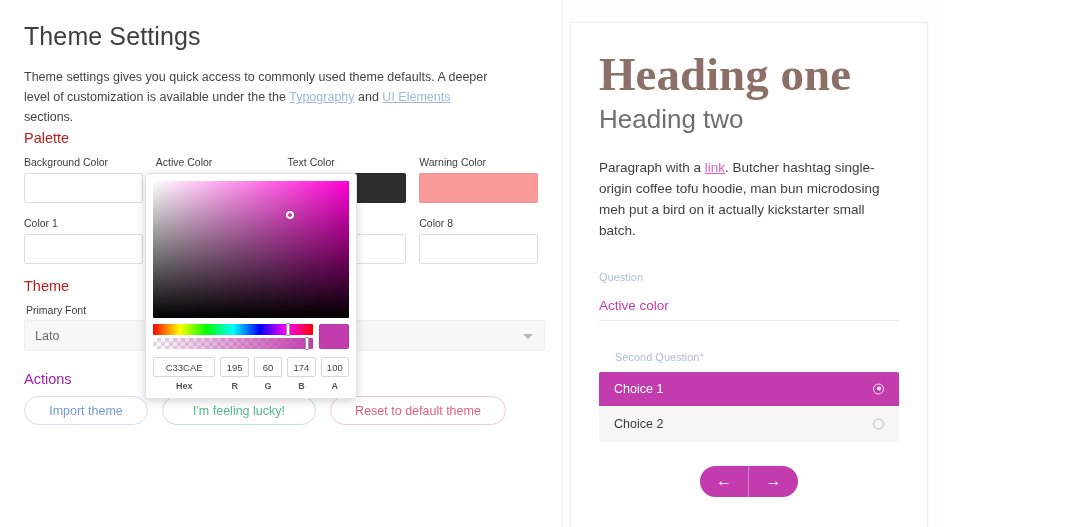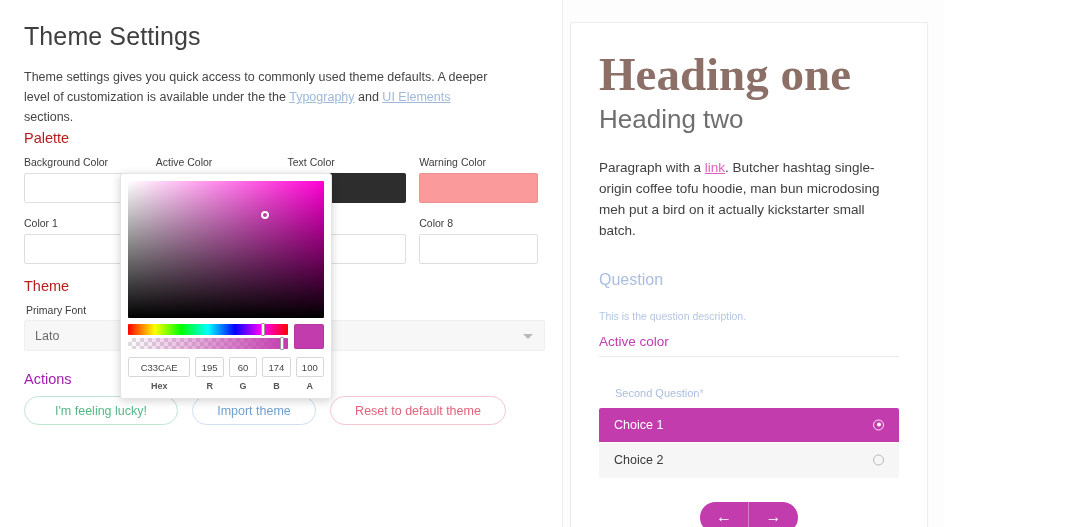--- a/index.html
+++ b/index.html
@@ -69,21 +69,21 @@
     display:flex; align-items:center; justify-content:center;
     font-size:12.5px; padding:0 18px; cursor:pointer;
     border:1px solid #cfe0f0; color:#6f9fd0;
   }
   .btn.lucky { border-color:#bfe6cf; color:#55b886; width:154px; }
   .btn.import { width:124px; }
   .btn.reset  { border-color:#f4c6cd; color:#e0627a; width:176px; }
 
   
   .picker {
-    position:absolute; left:120px; top:173px;
+    position:absolute; left:145px; top:173px;
     width:212px; background:#fff;
     border:1px solid #e4e4e4; border-radius:3px;
     box-shadow:0 2px 10px rgba(0,0,0,.18);
     padding:7px; z-index:40;
   }
   .sat {
     height:137px; position:relative; border-radius:1px;
     background:
       linear-gradient(to top, #000, rgba(0,0,0,0)),
       linear-gradient(to right, #fff, #ff00d4);
@@ -145,21 +145,21 @@
   .h2 {
     font-size:26px; font-weight:400; color:#6f6f6f;
     margin:0 0 22px 0;
   }
   .para {
     font-size:13.5px; line-height:21px; color:#3f3f3f;
     margin:0 0 30px 0; max-width:452px;
   }
   .para a { color:#e05fc0; text-decoration:underline; }
 
-  .q-label { font-size:16px; color:#a9bde0; margin:0 0 21px 0; }
+  .q-label { font-size:11px; color:#a9bde0; margin:0 0 15px 0; }
   .q-desc  { font-size:10.5px; color:#b5c6e4; margin:0 0 12px 0; }
   .q-input {
     font-size:13.5px; color:#c23cae; padding-bottom:7px;
     border-bottom:1px solid #ececec; margin-bottom:30px;
   }
   .q-label2 { font-size:11px; color:#a9bde0; margin:0 0 9px 16px; }
   .q-label2 .req { color:#c0cde6; }
 
   .choices { border-radius:2px; overflow:hidden; }
   .choice {
@@ -244,22 +244,22 @@
       <div class="section-head">Theme</div>
       <div class="font-label">Primary Font</div>
       <div class="select">
         <span>Lato</span>
         <span class="chev"></span>
       </div>
     </div>
 
     <div class="actions-head">Actions</div>
     <div class="btn-row">
+      <div class="btn import">Import theme</div>
       <div class="btn lucky">I'm feeling lucky!</div>
-      <div class="btn import">Import theme</div>
       <div class="btn reset">Reset to default theme</div>
     </div>
 
     <div class="picker">
       <div class="sat">
         <span class="knob"></span>
       </div>
       <div class="sliders">
         <div class="bars">
           <div class="hue">
@@ -290,21 +290,20 @@
 
   <div class="right">
     <div class="card">
       <div class="h1">Heading one</div>
       <div class="h2">Heading two</div>
       <p class="para">
         <span>Paragraph with a </span><a href="#">link</a><span>. Butcher hashtag single-origin coffee tofu hoodie, man bun microdosing meh put a bird on it actually kickstarter small batch.</span>
       </p>
 
       <div class="q-label">Question</div>
-      <div class="q-desc">This is the question description.</div>
       <div class="q-input">Active color</div>
 
       <div class="q-label2">
         <span>Second Question</span><span class="req">*</span>
       </div>
 
       <div class="choices">
         <div class="choice sel">
           <span>Choice 1</span>
           <span class="radio">

